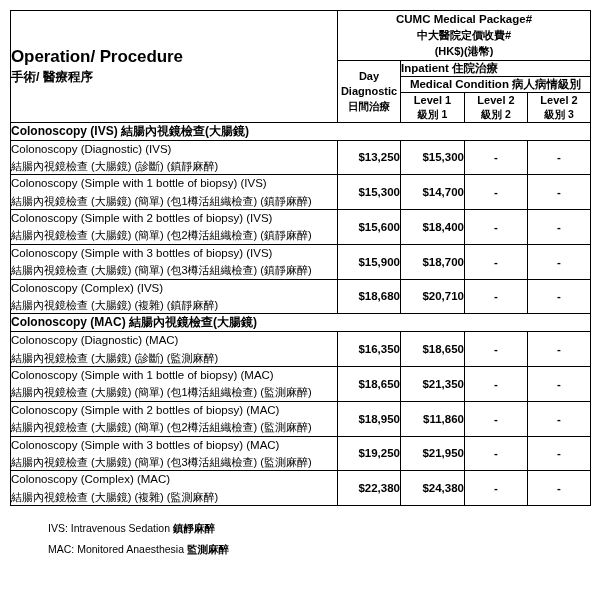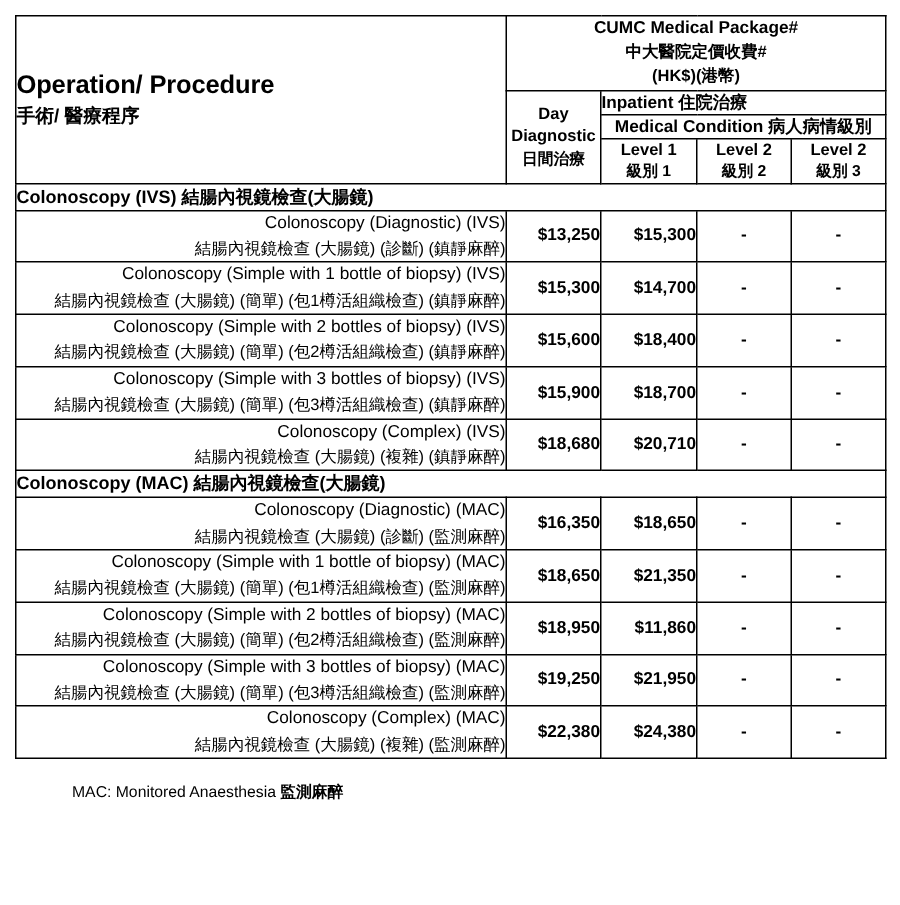--- a/index.html
+++ b/index.html
@@ -103,21 +103,21 @@
   .section-row td {
     padding: 5px 8px 6px 8px;
     font-size: 12px;
     font-weight: bold;
     text-align: left;
   }
 
   
   .proc-cell {
     padding: 4px 6px 4px 8px;
-    text-align: right;
+    text-align: left;
     line-height: 1.5;
   }
   .proc-cell .en {
     font-size: 11.5px;
     white-space: nowrap;
   }
   .proc-cell .zh {
     font-size: 11px;
     white-space: nowrap;
   }
@@ -300,16 +300,17 @@
           </td>
           <td class="price-cell">$22,380</td>
           <td class="price-cell">$24,380</td>
           <td class="dash-cell">-</td>
           <td class="dash-cell">-</td>
         </tr>
       </tbody>
   </table>
 
   <div class="footnotes" id="footnotes">
+      <div class="fn"><span>IVS: Intravenous Sedation </span><span class="zh">鎮靜麻醉</span></div>
       <div class="fn"><span>MAC: Monitored Anaesthesia </span><span class="zh">監測麻醉</span></div>
     </div>
 
 </div>
 
 </body></html>

